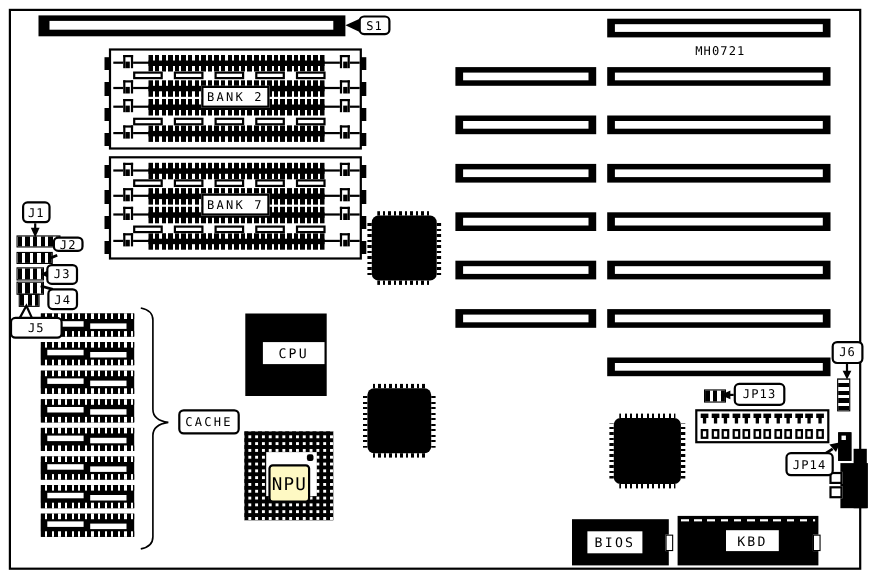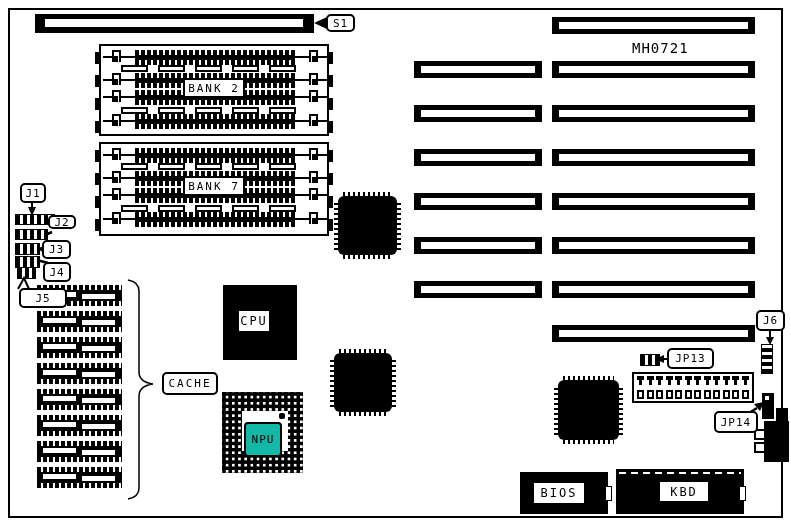--- a/index.html
+++ b/index.html
@@ -49,63 +49,63 @@
   .jmp-v{background:repeating-linear-gradient(0deg,#000 0 4px,#fff 4px 7px);border:1px solid #000}
   .jm-j1{left:15px;top:214px;width:38px;height:9px}
   .jm-j2{left:15px;top:229px;width:31px;height:9px}
   .jm-j3{left:15px;top:243px;width:23px;height:10px}
   .jm-j4{left:15px;top:256px;width:23px;height:10px}
   .jm-j5{left:17px;top:267px;width:17px;height:10px}
   .co-j1{left:20px;top:183px;width:26px;height:20px}
   .co-j2{left:48px;top:215px;width:28px;height:14px}
   .co-j3{left:42px;top:240px;width:29px;height:19px}
   .co-j4{left:43px;top:262px;width:28px;height:20px}
-  .co-j5{left:19px;top:288px;width:48px;height:20px}
+  .co-j5{left:9px;top:288px;width:48px;height:20px}
   
   .cache-col{left:37px;top:285px;width:85px;display:flex;flex-direction:column;gap:5px}
   .chip{position:relative;width:85px;height:21px;background:#000}
   .chip::before,.chip::after{content:'';position:absolute;left:0;width:100%;height:5px;
       background:repeating-linear-gradient(90deg,#000 0 4px,#fff 4px 6px)}
   .chip::before{top:0}.chip::after{bottom:0}
   .cw{position:absolute;background:#fff;height:5px;width:33px}
   .cw1{left:6px;top:7px}.cw2{left:45px;top:9px}
   .co-cache{left:162px;top:372px;width:56px;height:23px;letter-spacing:2px}
   
   .cpu{left:223px;top:285px;width:74px;height:75px;background:#000}
-  .cpu-label{position:absolute;left:16px;top:26px;width:30px;height:20px;background:#fff;
+  .cpu-label{position:absolute;left:16px;top:26px;width:56px;height:20px;background:#fff;
       display:flex;align-items:center;justify-content:center;font-size:12px;letter-spacing:2px}
   
   .npu{left:222px;top:392px;width:81px;height:81px;background-color:#000;
       background-image:radial-gradient(circle,#fff 1.3px,transparent 1.5px);
       background-size:6.2px 6.2px;background-position:2px 2px}
   .npu-center{position:absolute;left:20px;top:19px;width:46px;height:40px;background:#fff}
   .npu-corner{position:absolute;right:3px;top:2px;width:6px;height:6px;background:#000;border-radius:2px}
   .npu-label{position:absolute;left:2px;top:11px;width:38px;height:35px;border:2px solid #000;
-      border-radius:4px;background:#14b8a6;display:flex;align-items:center;justify-content:center;
-      font-size:11px;letter-spacing:1px;box-sizing:border-box}
+      border-radius:4px;background:#fef9c3;display:flex;align-items:center;justify-content:center;
+      font-size:16px;letter-spacing:1px;box-sizing:border-box}
   
   .qfp .body{position:absolute;inset:4px;background:#000;border-radius:6px}
   .qfp::before,.qfp::after{content:'';position:absolute;left:9px;right:9px;height:4px;
       background:repeating-linear-gradient(90deg,#000 0 2px,transparent 2px 5px)}
   .qfp::before{top:0}.qfp::after{bottom:0}
   .qfp i{position:absolute;top:9px;bottom:9px;width:4px;
       background:repeating-linear-gradient(0deg,#000 0 2px,transparent 2px 5px)}
   .qfp .pl{left:0}.qfp .pr{right:0}
   .qfp1{left:334px;top:192px;width:67px;height:67px}
   .qfp2{left:330px;top:349px;width:66px;height:67px}
   .qfp3{left:554px;top:376px;width:69px;height:68px}
   
   .isa-col{display:flex;flex-direction:column;gap:27px}
   .isa-long{left:552px;top:17px}
   .isa-short{left:414px;top:61px}
   .slot{position:relative;height:17px;background:#000}
   .isa-long .slot{width:203px}
   .isa-short .slot{width:128px}
   .slot i{position:absolute;left:7px;right:7px;top:5px;height:7px;background:#fff}
-  .model-text{left:632px;top:40px;font-size:14px;letter-spacing:1px;white-space:nowrap}
+  .model-text{left:632px;top:40px;font-size:11px;letter-spacing:1px;white-space:nowrap}
   
   .jm-jp13{left:640px;top:354px;width:18px;height:10px}
   .co-jp13{left:667px;top:348px;width:47px;height:21px}
   .pwr{left:632px;top:372px;width:122px;height:31px;border:2px solid #000;box-sizing:border-box;
       display:flex;flex-direction:column;justify-content:space-between;padding:2px 3px 2px 3px}
   .pwr-row{display:flex;justify-content:space-between}
   .tpin{display:block;width:7px;height:9px;position:relative;
       background:linear-gradient(#000 0 4px,transparent 4px)}
   .tpin::after{content:'';position:absolute;left:2px;top:3px;width:3px;height:6px;background:#000}
   .bpin{display:block;width:7px;height:9px;background:#fff;border:2px solid #000;box-sizing:border-box}

